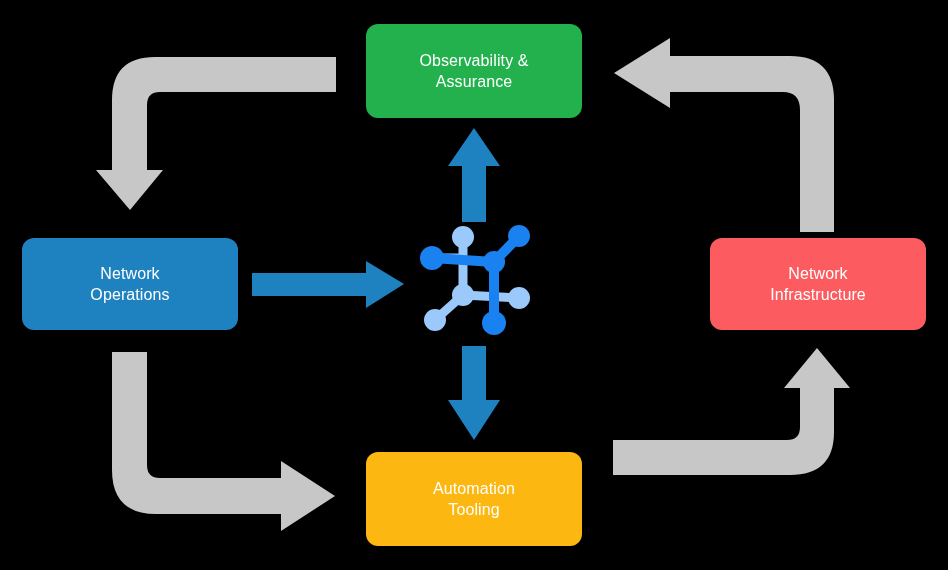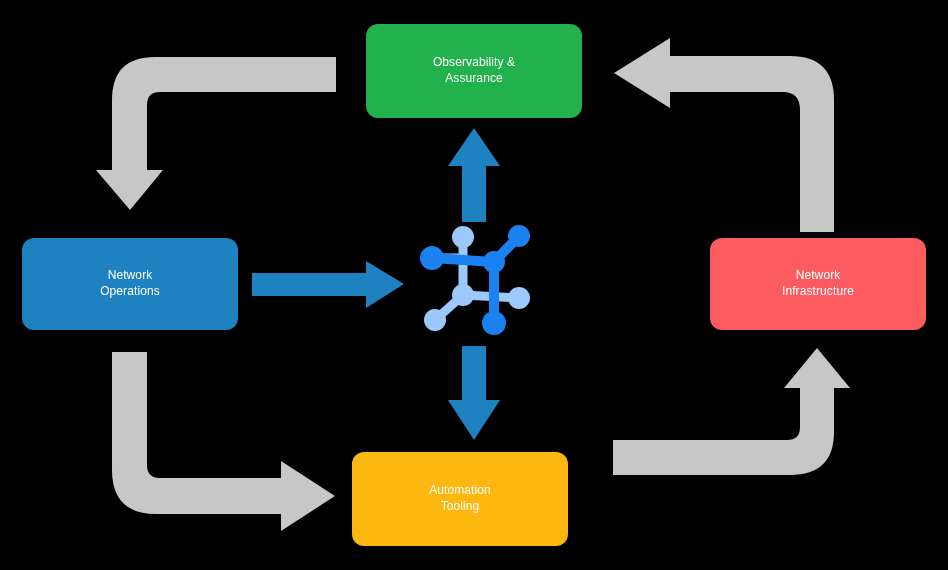--- a/index.html
+++ b/index.html
@@ -28,21 +28,21 @@
     display: block;
   }
   .node-box {
     position: absolute;
     display: flex;
     align-items: center;
     justify-content: center;
     text-align: center;
     border-radius: 12px;
     color: #ffffff;
-    font-size: 12px;
+    font-size: 16px;
     line-height: 1.32;
     font-weight: 400;
     letter-spacing: 0.1px;
     box-sizing: border-box;
     padding: 6px 10px;
     font-family: "Liberation Sans", sans-serif;
   }
   .node-label {
     white-space: pre-line;
     display: block;
@@ -59,21 +59,21 @@
     width: 216px;
     height: 92px;
   }
   #node-network-infrastructure {
     left: 710px;
     top: 238px;
     width: 216px;
     height: 92px;
   }
   #node-automation-tooling {
-    left: 352px;
+    left: 366px;
     top: 452px;
     width: 216px;
     height: 94px;
   }
 </style>
 </head>
 <body>
 
 <div id="diagram-root">
 

